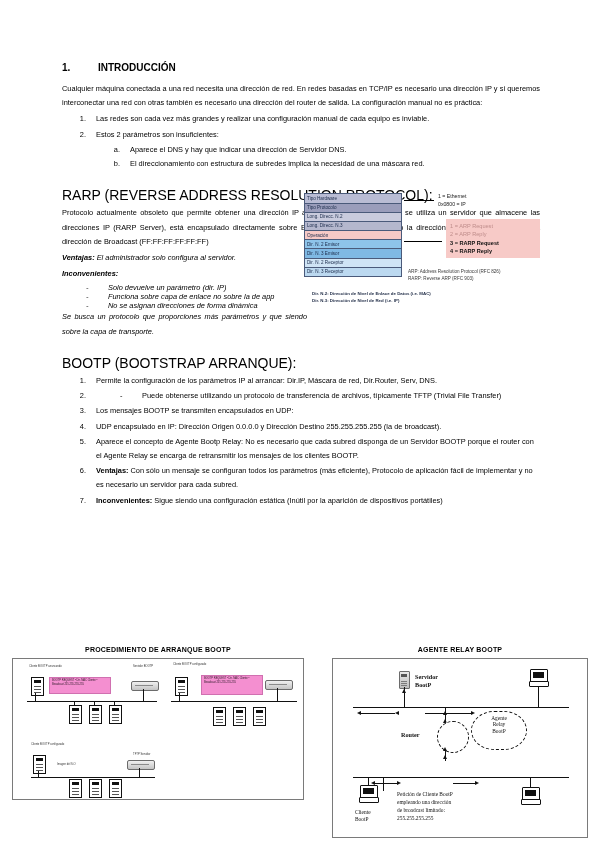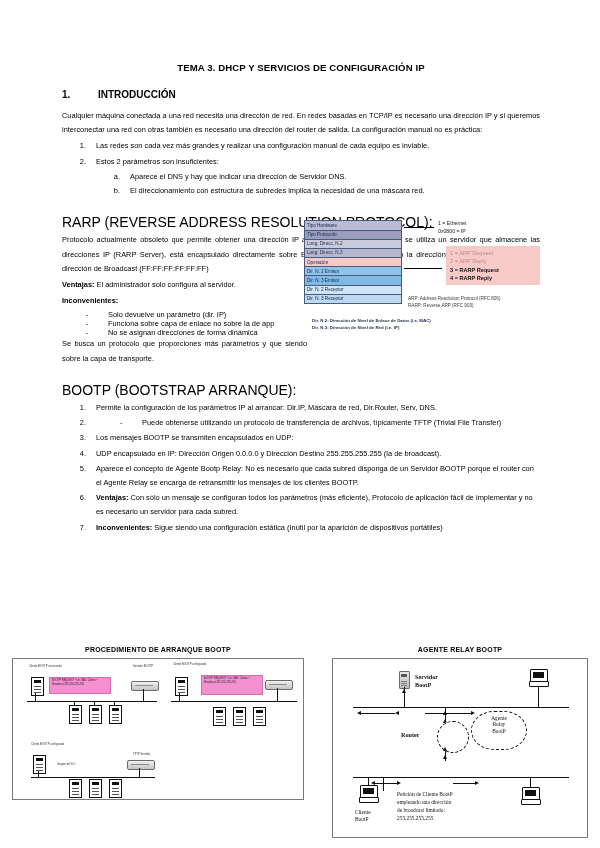--- a/index.html
+++ b/index.html
@@ -81,21 +81,21 @@
   }
   .sub-head {
     font-weight: normal;
     font-size: 14px;
     margin: 16px 0 3px 0;
   }
   .inline-b { font-weight: bold; }
 
   
   .rarp-wrap { position: relative; }
-  .rarp-left { width: 245px; }
+  .rarp-left { width: 245px; font-style: italic; }
   .rarp-left p.body-text, .rarp-left ul.dash { font-size: 7.4px; }
 
   .rarp-fig {
     position: absolute;
     right: -2px;
     top: 6px;
     width: 238px;
   }
   .rarp-fig-inner { position: relative; height: 116px; }
   .rarp-table {
@@ -330,21 +330,20 @@
   .arrow-l { border-top: 2.2px solid transparent; border-bottom: 2.2px solid transparent; border-right: 4px solid #111; }
   .arrow-u { border-left: 2.2px solid transparent; border-right: 2.2px solid transparent; border-bottom: 4px solid #111; }
 </style>
 </head>
 <body>
 
 <div class="page">
 
   <div class="content">
 
-    <div class="doc-title">TEMA 3. DHCP Y SERVICIOS DE CONFIGURACIÓN IP</div>
 
     <div class="sec-head">
       <span class="num">1.</span>
       <span class="txt">INTRODUCCIÓN</span>
     </div>
 
     <p class="body-text">Cualquier máquina conectada a una red necesita una dirección de red. En redes basadas en TCP/IP es necesario una dirección IP y si queremos interconectar una red con otras también es necesario una dirección del router de salida. La configuración manual no es práctica:</p>
 
     <ol class="lvl1">
       <li>Las redes son cada vez más grandes y realizar una configuración manual de cada equipo es inviable.</li>

